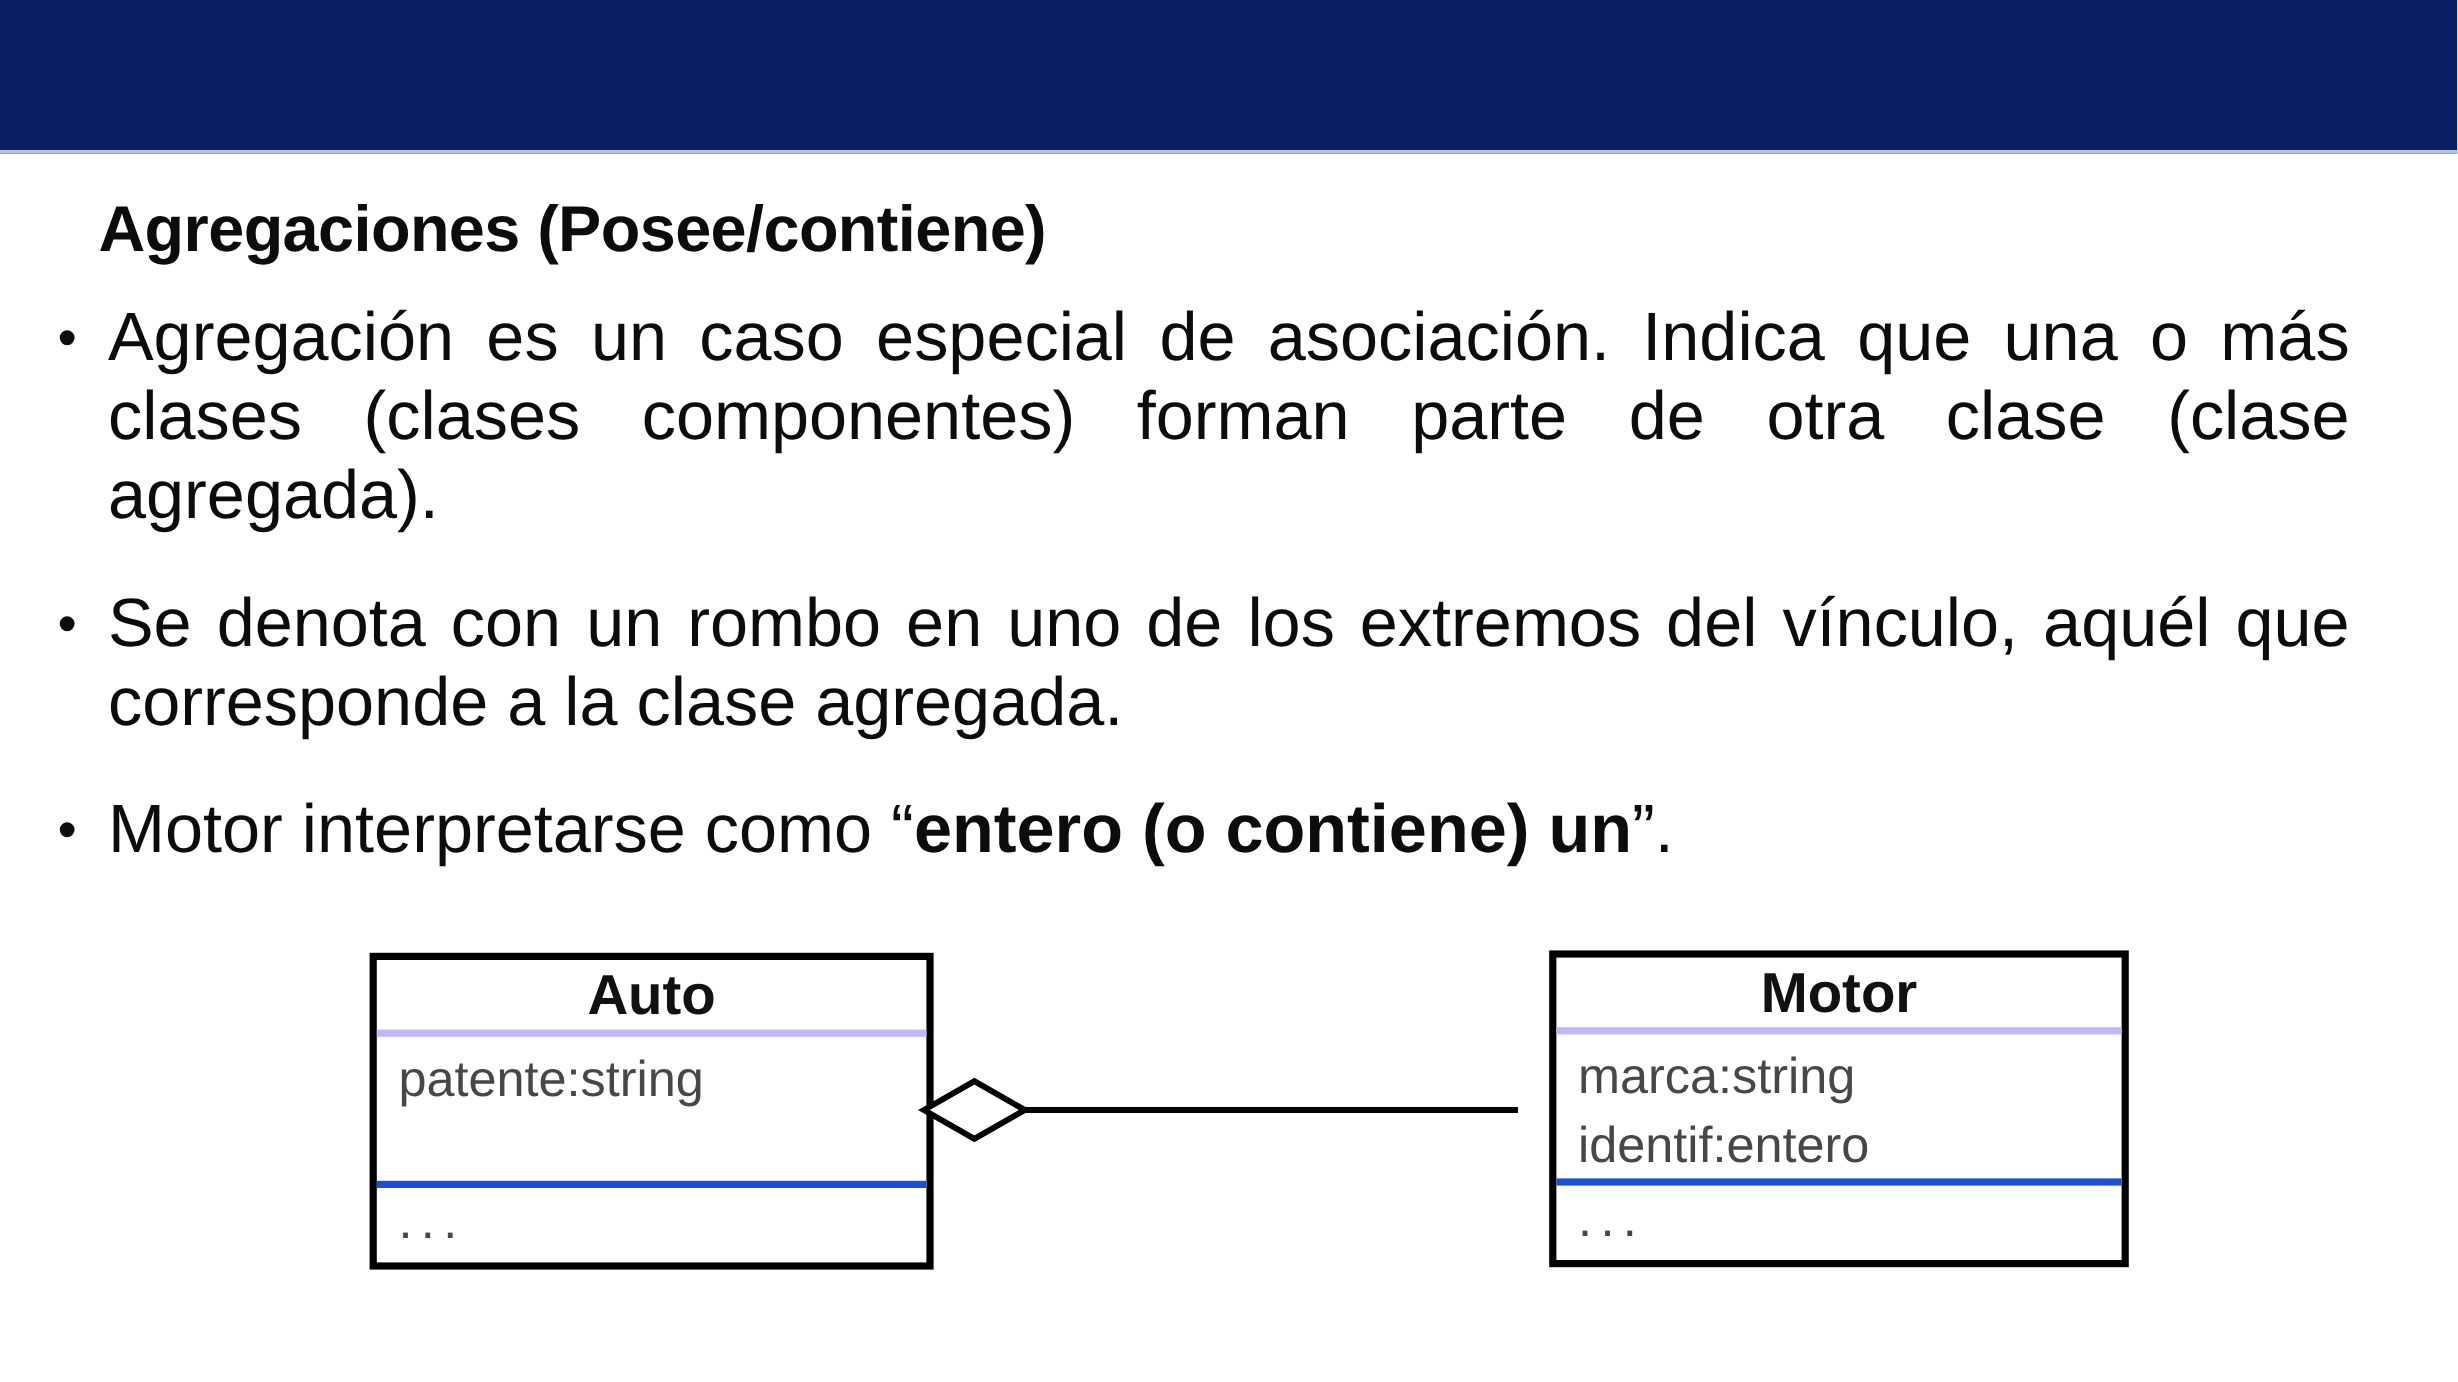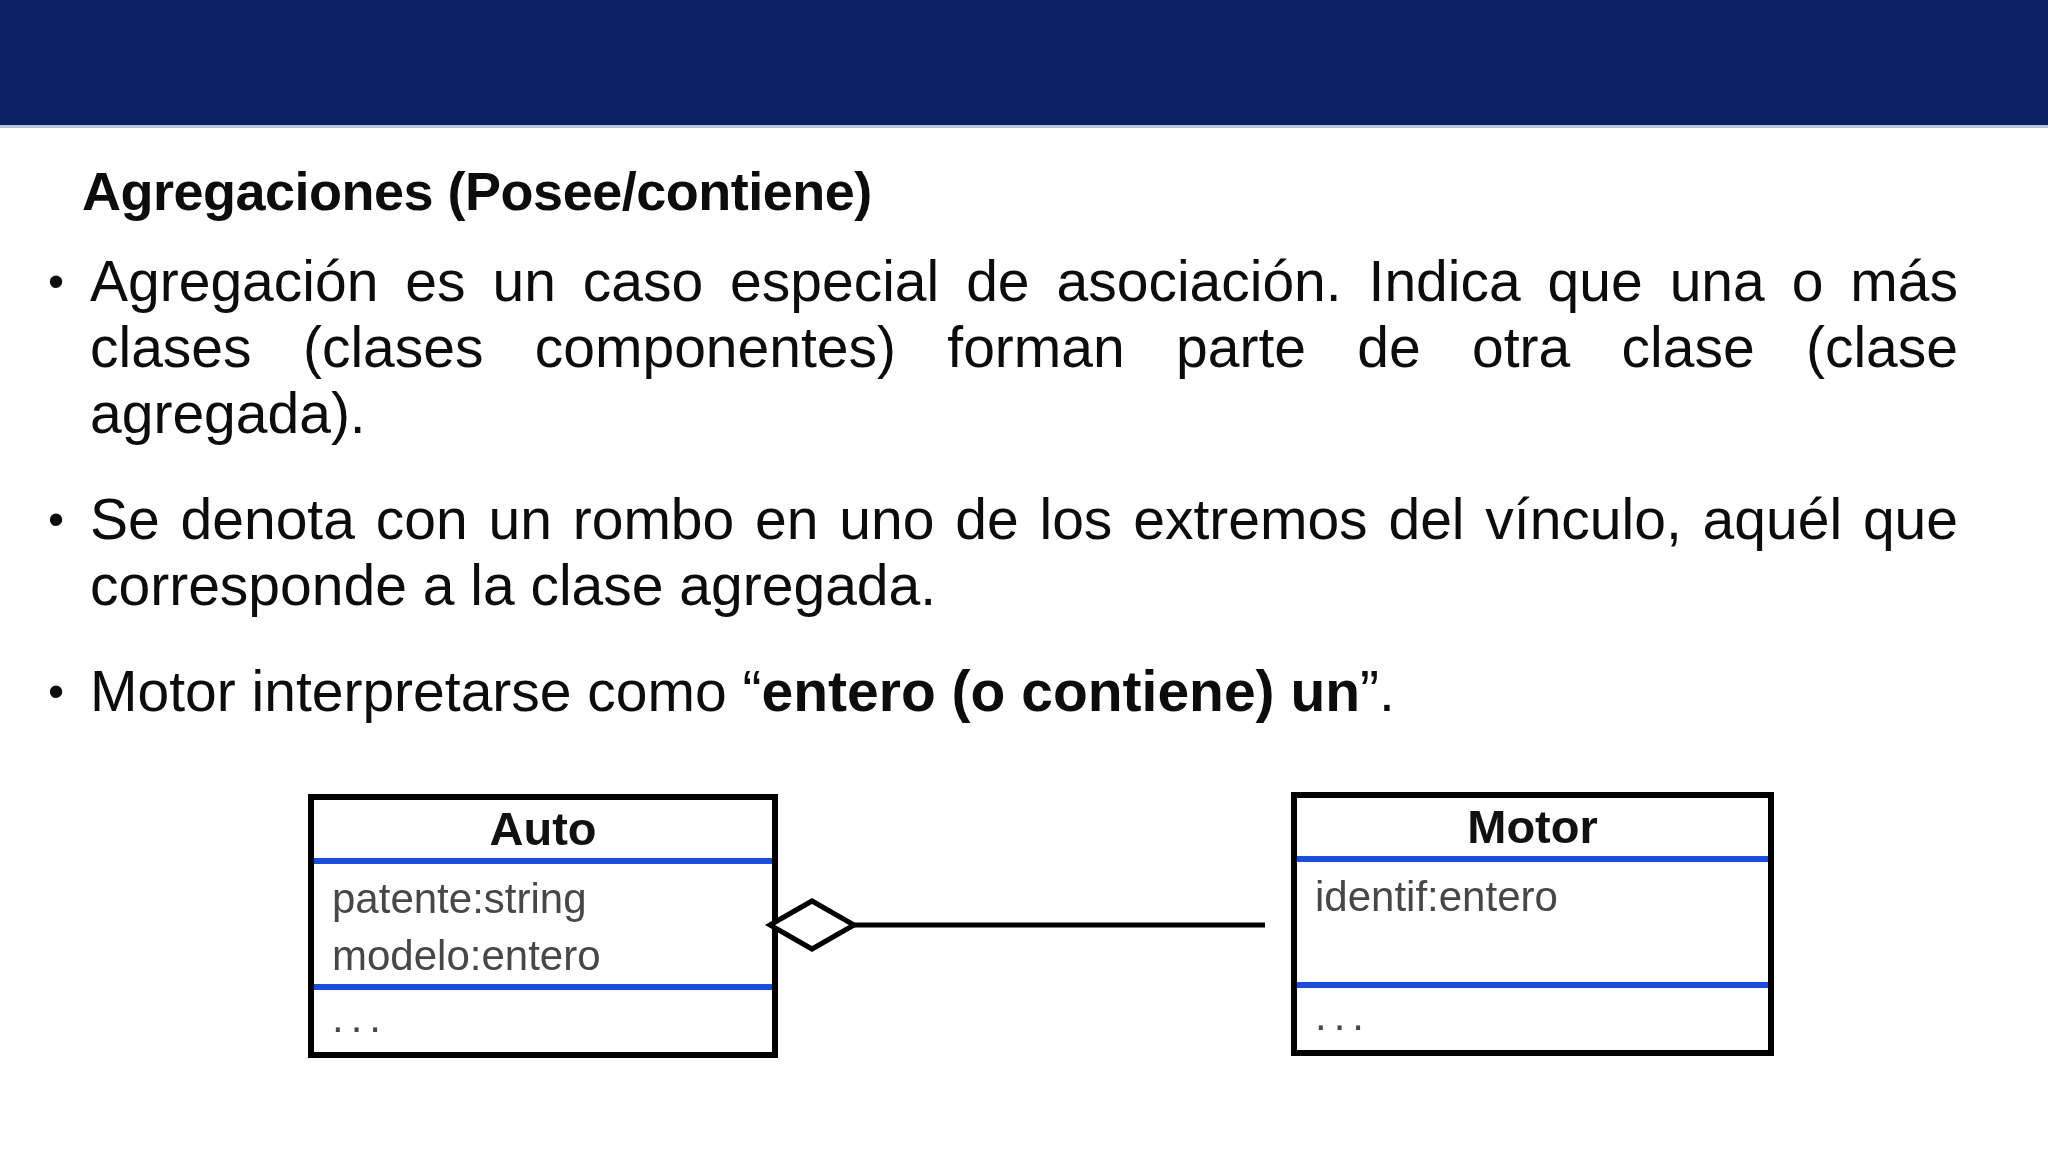--- a/index.html
+++ b/index.html
@@ -58,21 +58,21 @@
   .uml-class {
     position:absolute;
     background:#ffffff;
     border:6px solid #000000;
     box-sizing:border-box;
   }
   .uml-class-auto  { left:308px; top:794px; width:470px; height:264px; }
   .uml-class-motor { left:1255px; top:792px; width:483px; height:264px;margin-left:36px; }
   .uml-name {
     height:64px; box-sizing:border-box;
-    border-bottom:6px solid #1d4ed8;
+    border-bottom:6px solid #c4b5fd;
     font-size:47px; font-weight:bold;
     text-align:center; line-height:58px;
     color:#111111;
   }
   .uml-attrs {
     height:126px; box-sizing:border-box;
     border-bottom:6px solid #1d4ed8;
     padding:6px 18px 0 18px;
     font-size:42px; line-height:57px;
     color:#474747;
@@ -113,28 +113,28 @@
       <span class="bullet-dot">•</span><span>Motor interpretarse como “</span><span class="bold-inline">entero (o contiene) un</span><span>”.</span>
     </li>
   </ul>
 
   <div class="uml-diagram">
 
     <div class="uml-class uml-class-auto">
       <div class="uml-name">Auto</div>
       <div class="uml-attrs">
         <div>patente:string</div>
-        <div>modelo:entero</div>
       </div>
       <div class="uml-more">...</div>
     </div>
 
     <div class="uml-class uml-class-motor">
       <div class="uml-name">Motor</div>
       <div class="uml-attrs">
+        <div>marca:string</div>
         <div>identif:entero</div>
       </div>
       <div class="uml-more">...</div>
     </div>
 
     <svg class="aggregation-connector" viewBox="0 0 510 70" xmlns="http://www.w3.org/2000/svg">
       <line x1="92" y1="35" x2="505" y2="35" stroke="#000000" stroke-width="5"></line>
       <polygon points="10,35 52,11 94,35 52,59" fill="#ffffff" stroke="#000000" stroke-width="5"></polygon>
     </svg>
 

